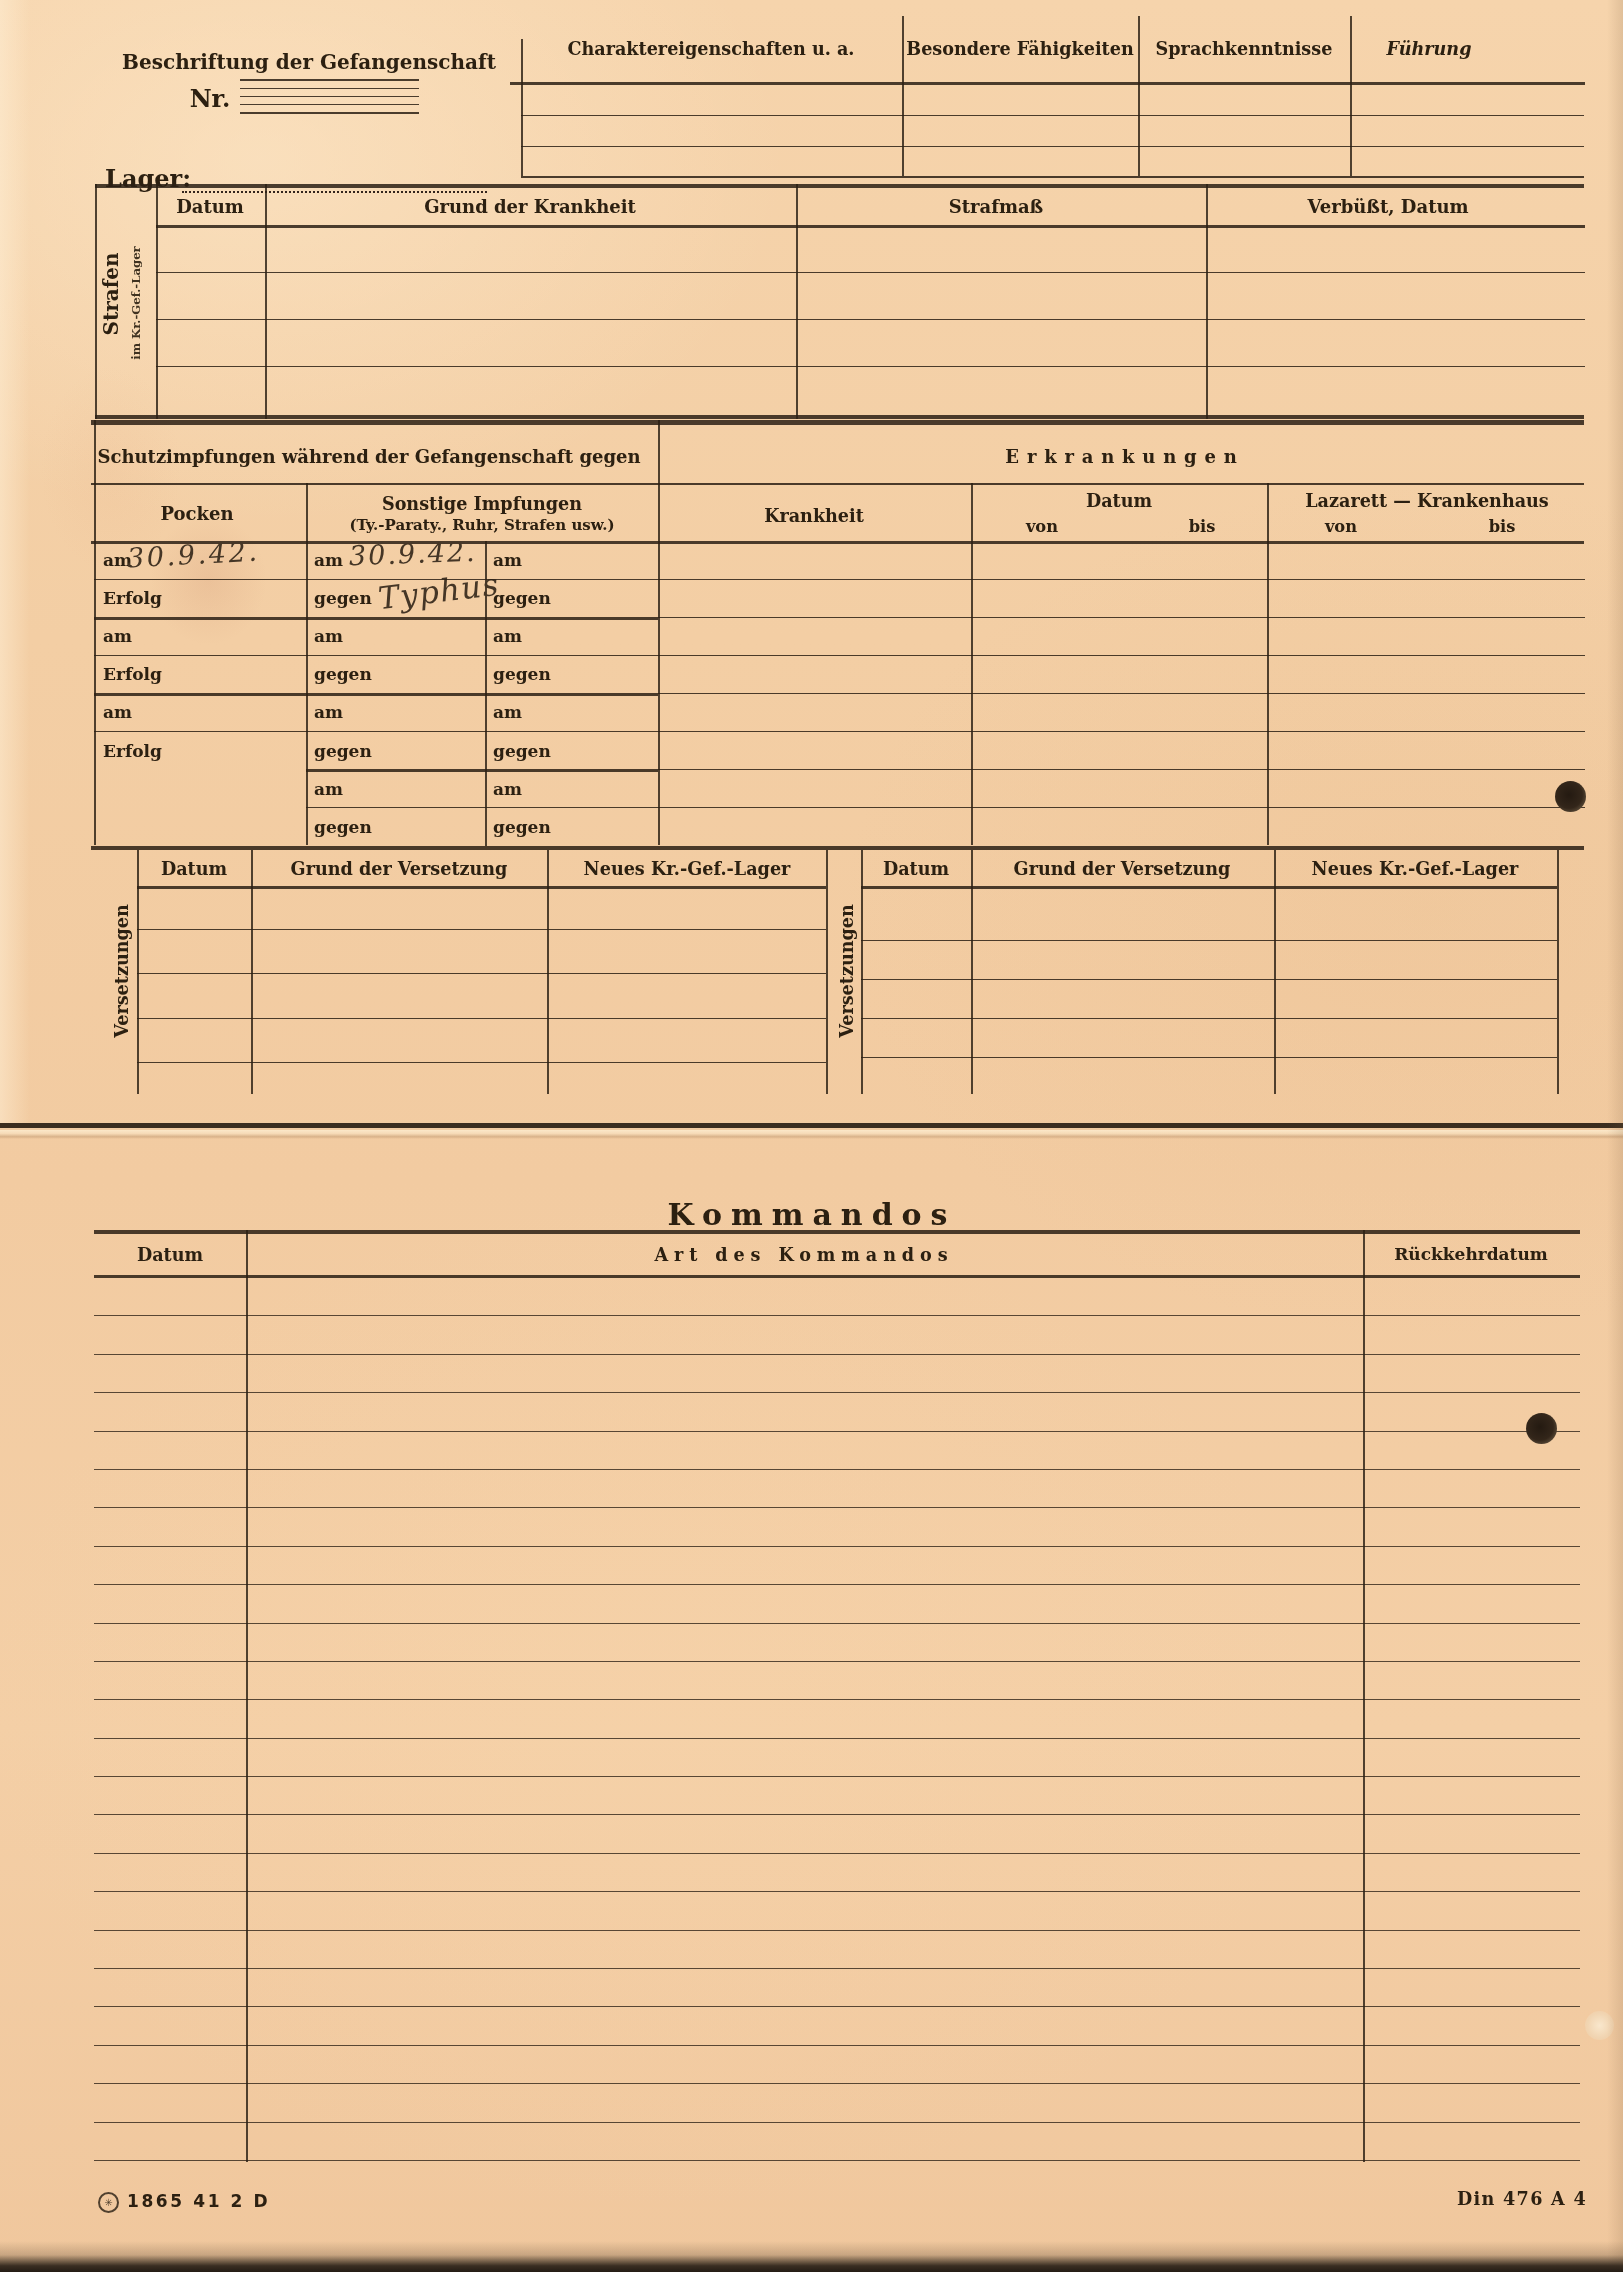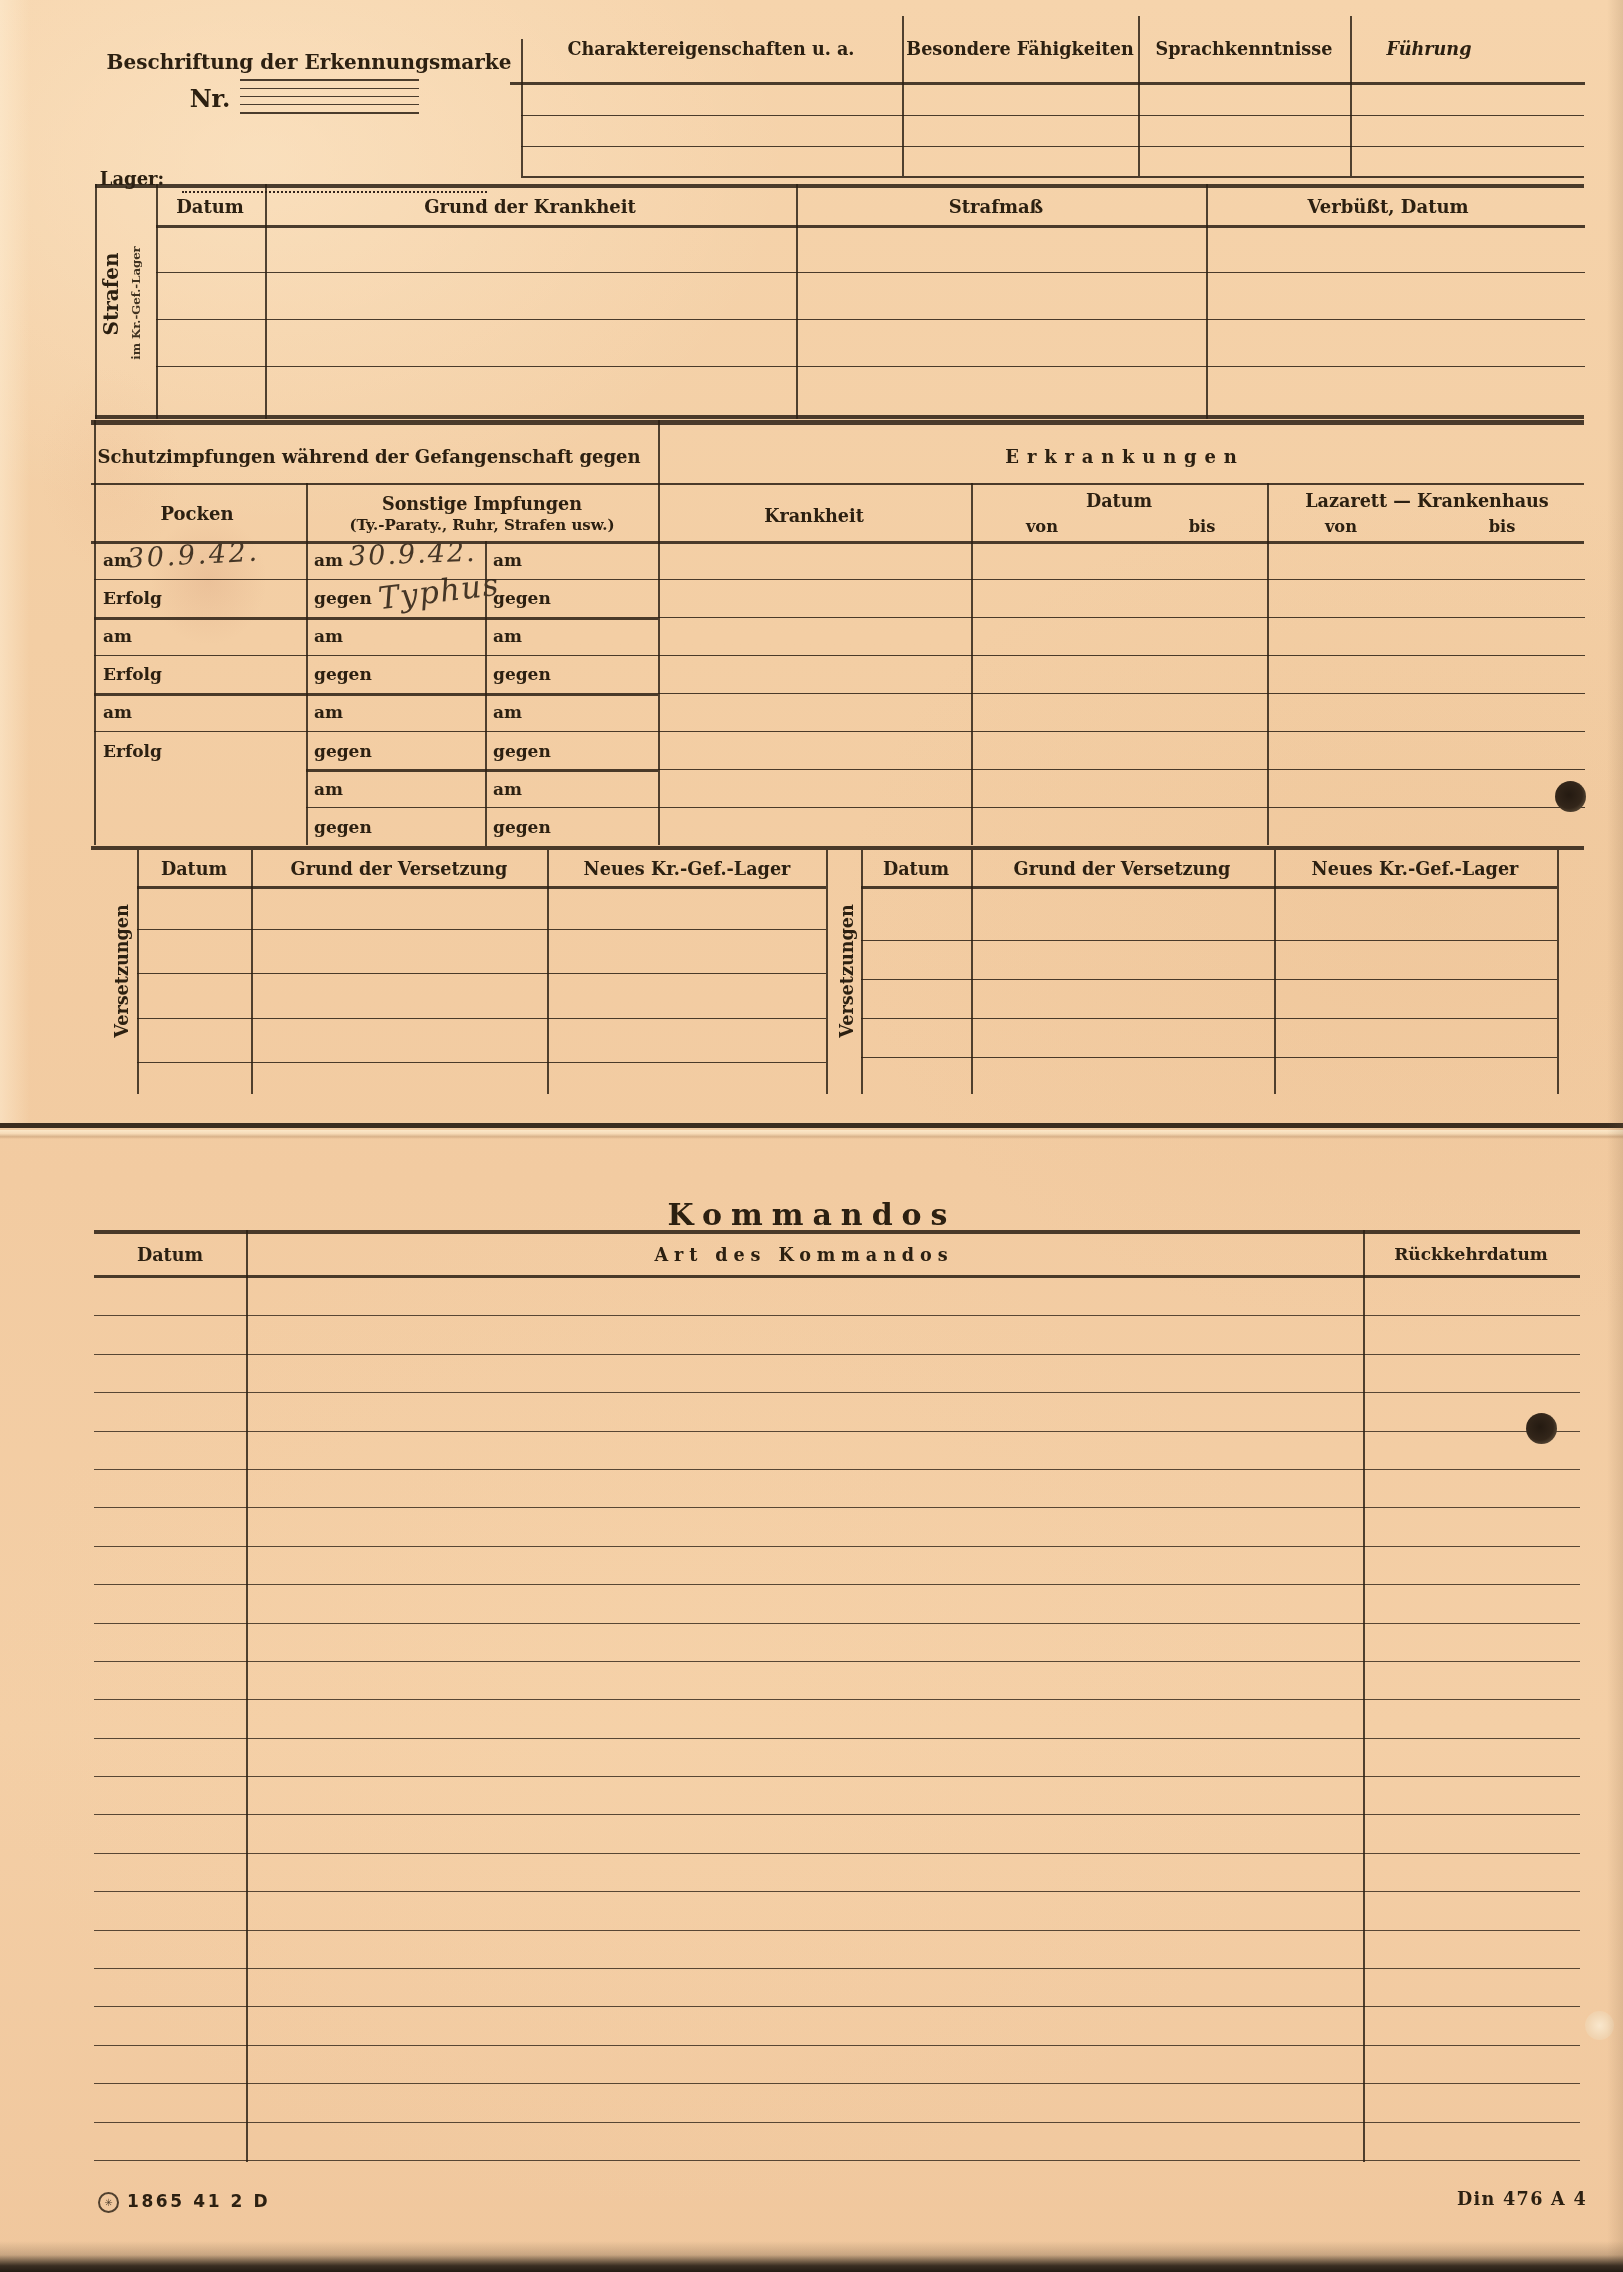--- a/index.html
+++ b/index.html
@@ -21,28 +21,28 @@
   .stain{position:absolute;border-radius:50%;pointer-events:none;}
 </style>
 </head>
 <body>
 
 <div class="sheet">
 
   <div class="stain" style="left:150px;top:515px;width:117px;height:130px;background:radial-gradient(closest-side,rgba(186,112,84,.14),rgba(186,112,84,0));"></div>
   <div class="stain" style="left:39px;top:365px;width:143px;height:208px;background:radial-gradient(closest-side,rgba(222,150,110,.08),rgba(222,150,110,0));"></div>
 
-  <div class="t" style="left:309px;top:62px;font-size:20px;">Beschriftung der Erkennungsmarke</div>
+  <div class="t" style="left:309px;top:62px;font-size:20px;">Beschriftung der Gefangenschaft</div>
   <div class="t" style="left:210px;top:98px;font-size:24px;">Nr.</div>
   <div class="hl" style="left:240px;top:79px;width:179px;height:2px;"></div>
   <div class="hl" style="left:240px;top:88px;width:179px;height:1.3px;"></div>
   <div class="hl" style="left:240px;top:96px;width:179px;height:1.3px;"></div>
   <div class="hl" style="left:240px;top:104px;width:179px;height:1.3px;"></div>
   <div class="hl" style="left:240px;top:112px;width:179px;height:2px;"></div>
-  <div class="t" style="left:132px;top:178px;font-size:18px;">Lager:</div>
+  <div class="t" style="left:148px;top:178px;font-size:24px;">Lager:</div>
   <div style="position:absolute;left:182px;top:171px;width:305px;height:19.5px;border-bottom:2.6px dotted #33241c;"></div>
 
   <div class="vl" style="left:521px;top:39px;height:137px;"></div>
   <div class="vl" style="left:902px;top:15.6px;height:160px;"></div>
   <div class="vl" style="left:1138px;top:15.6px;height:160px;"></div>
   <div class="vl" style="left:1350px;top:15.6px;height:160px;"></div>
   <div class="t" style="left:711px;top:48px;font-size:17.6px;">Charaktereigenschaften u. a.</div>
   <div class="t" style="left:1020px;top:48px;font-size:17.6px;">Besondere Fähigkeiten</div>
   <div class="t" style="left:1244px;top:48px;font-size:17.6px;">Sprachkenntnisse</div>
   <div class="t" style="left:1429px;top:48px;font-size:17.6px;font-style:italic;">Führung</div>

